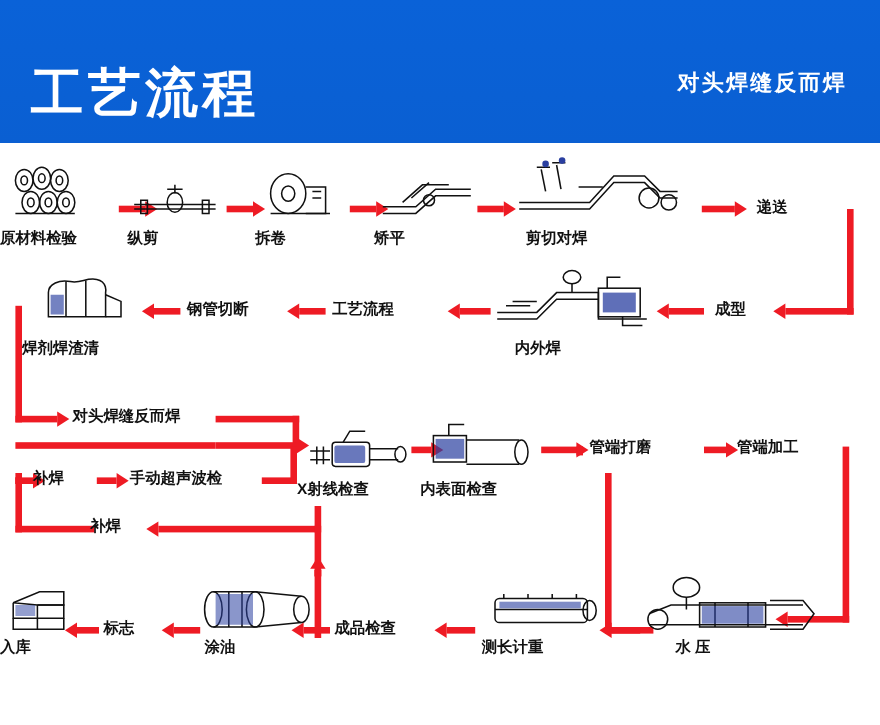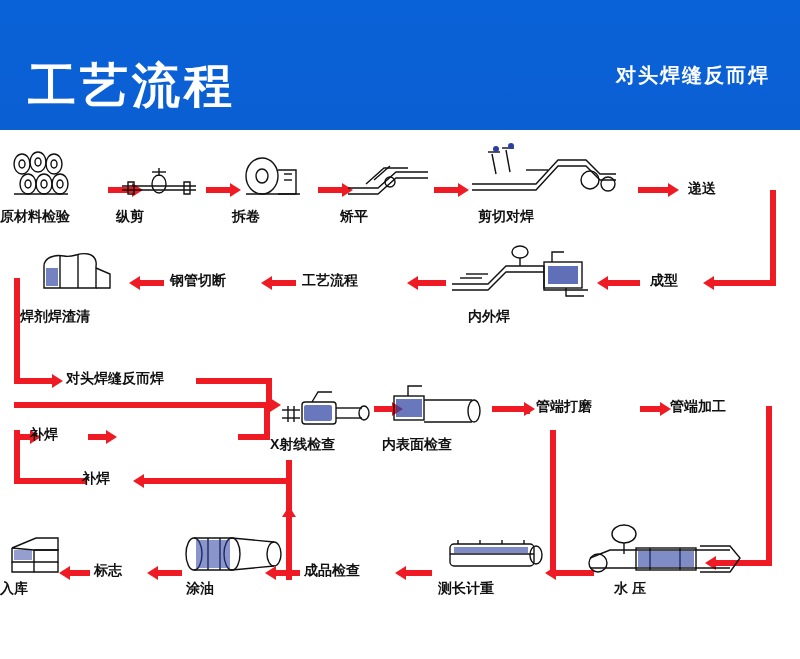--- a/index.html
+++ b/index.html
@@ -259,20 +259,23 @@
   <div class="ar" style="left:14px;top:304px;width:16px;height:6px;"></div>
   <div class="ahead ah-r" style="left:30px;top:300px;"></div>
 
   <div class="node" style="left:30px;top:296px;width:56px;">
     <div class="label">补焊</div>
   </div>
 
   <div class="ar" style="left:88px;top:304px;width:18px;height:6px;"></div>
   <div class="ahead ah-r" style="left:106px;top:300px;"></div>
 
+  <div class="node" style="left:118px;top:296px;width:118px;">
+    <div class="label">手动超声波检</div>
+  </div>
 
   <div class="ar" style="left:238px;top:304px;width:32px;height:6px;"></div>
   <div class="ar" style="left:264px;top:276px;width:6px;height:34px;"></div>
 
   <div class="sketch" style="left:278px;top:256px;">
     <svg width="92" height="48" viewBox="0 0 92 48">
       <g fill="none" stroke="#111" stroke-width="1.4">
         <path d="M4 24 L22 24"></path>
           <path d="M4 32 L22 32"></path>
         <path d="M10 20 L10 36"></path>

